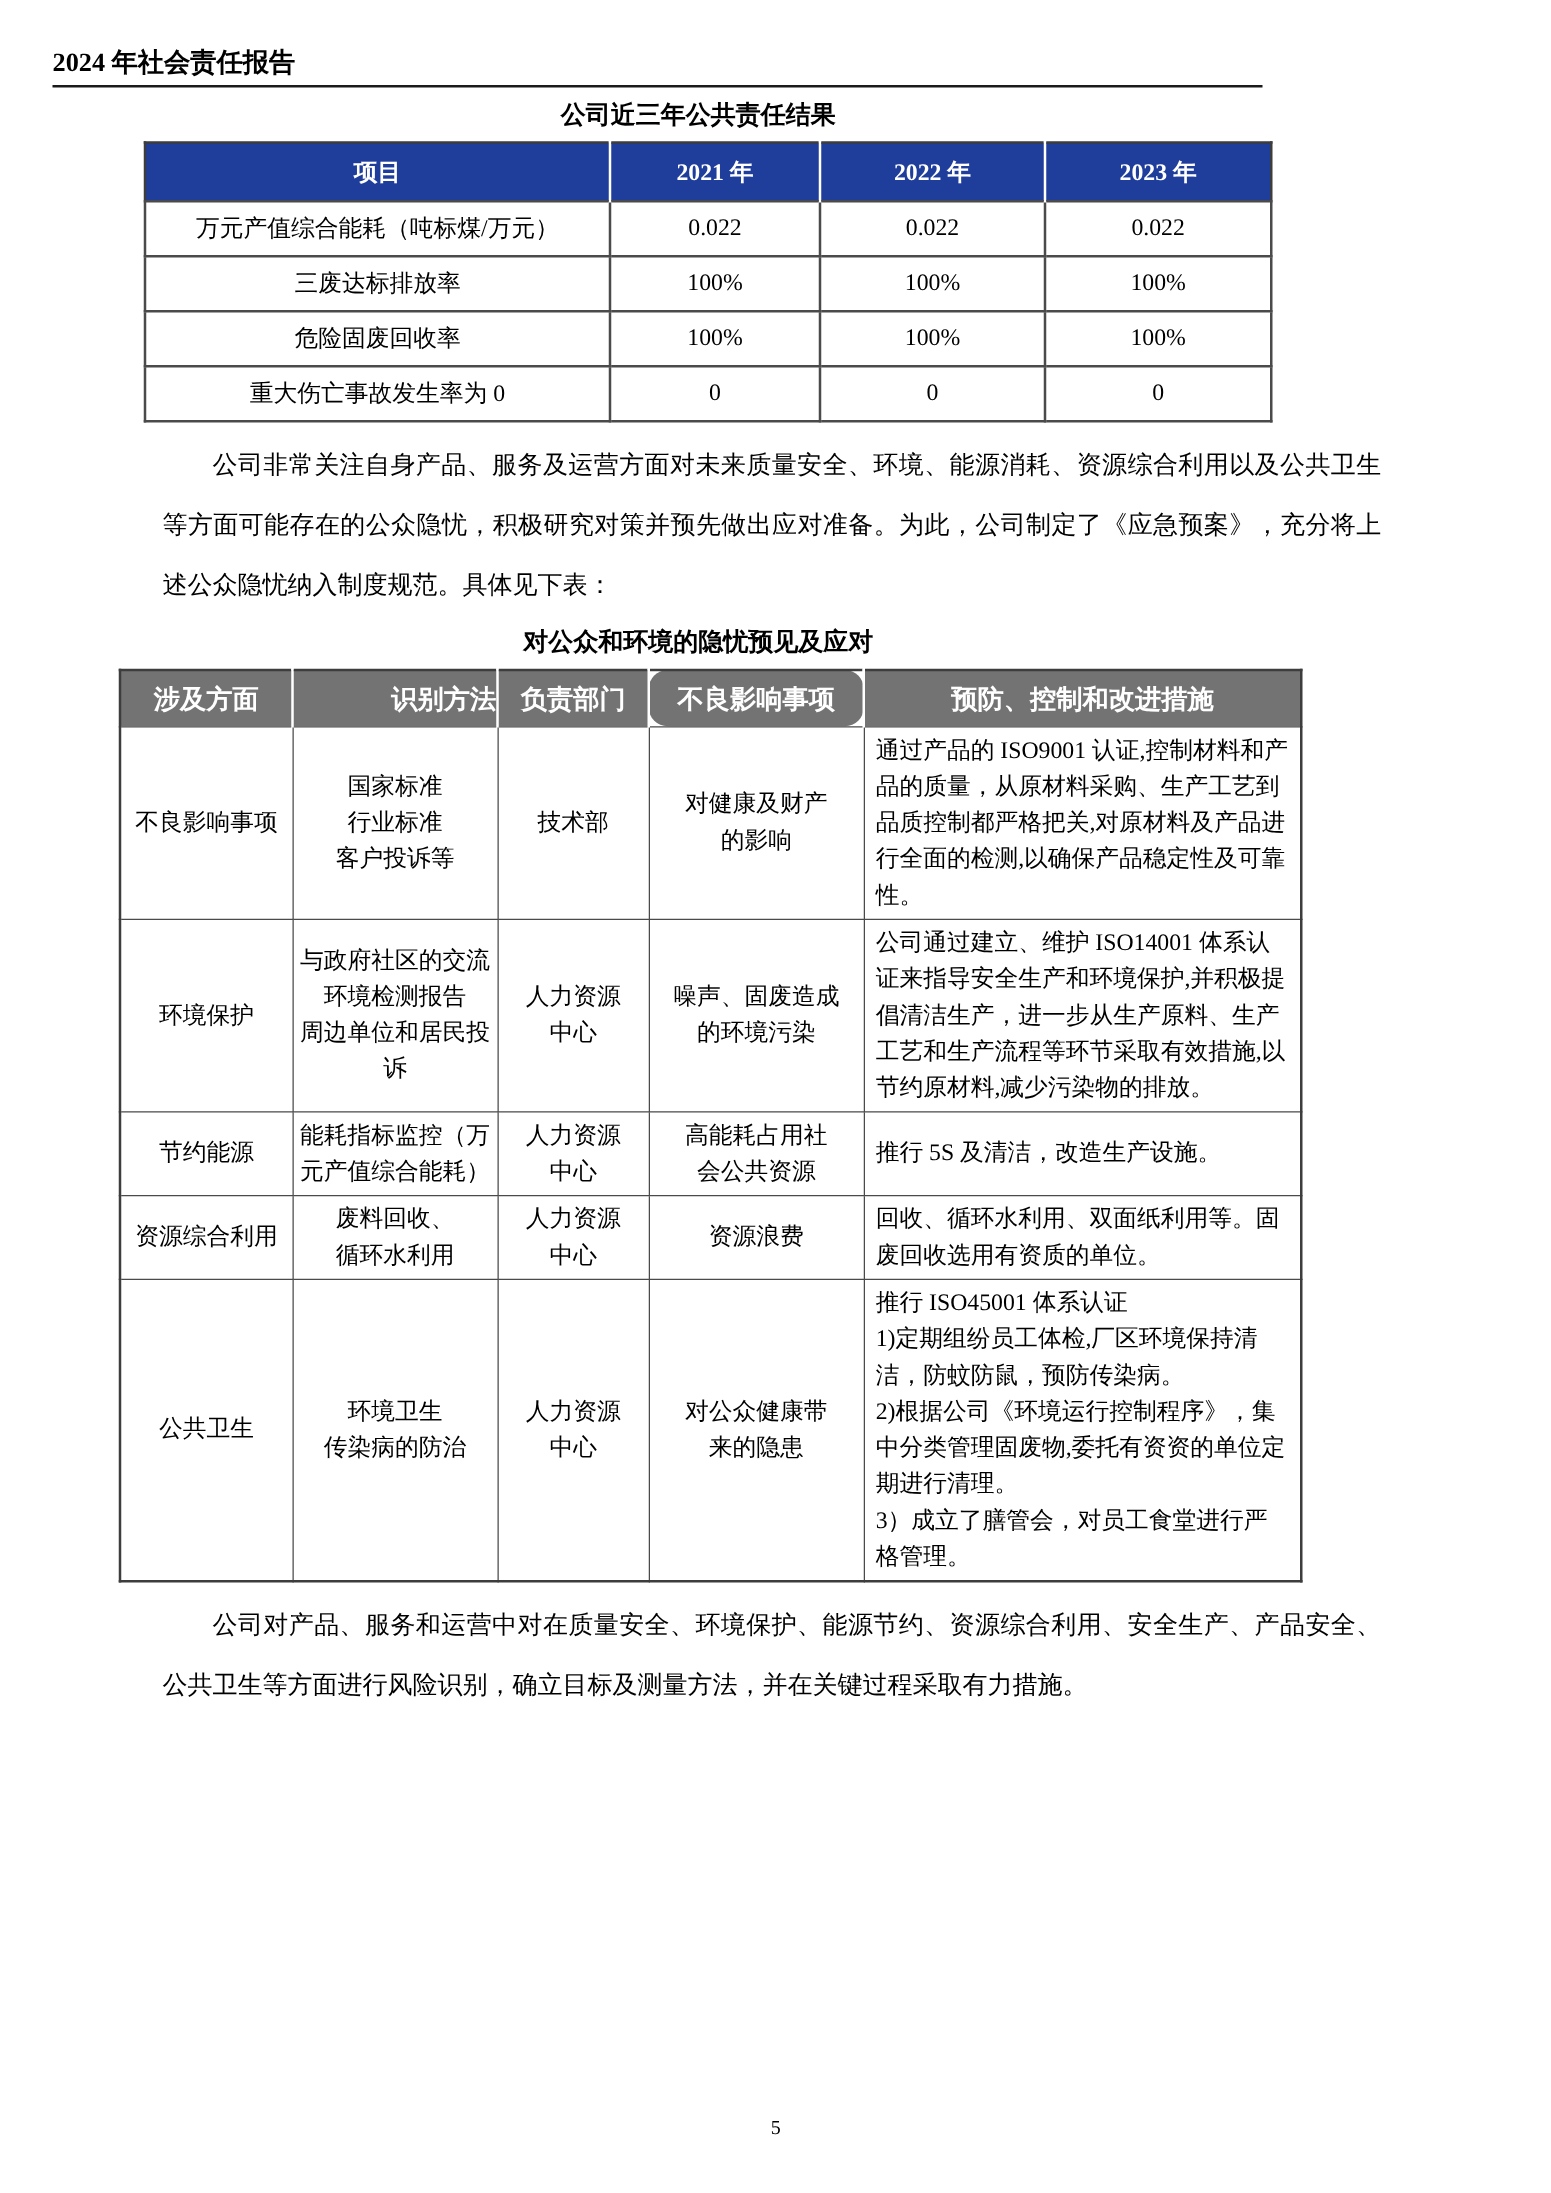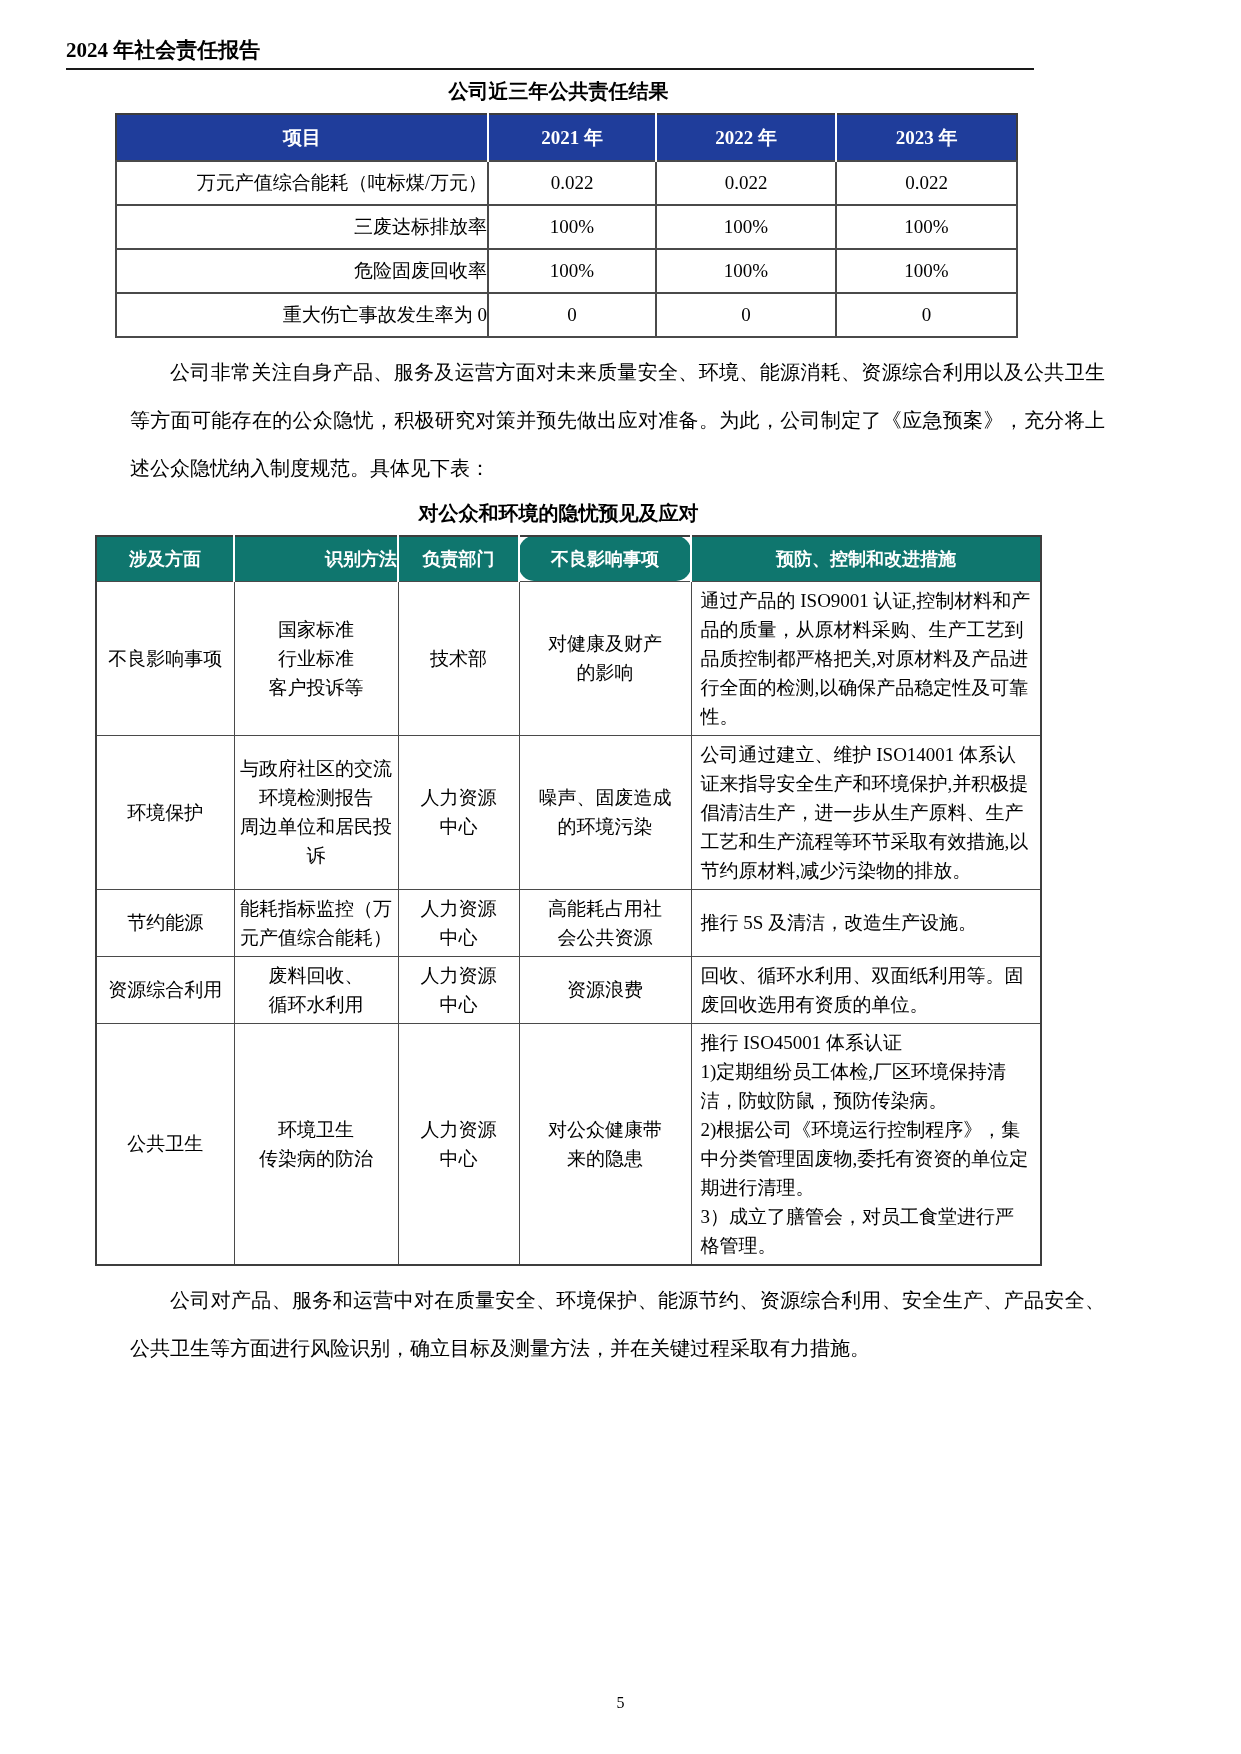--- a/index.html
+++ b/index.html
@@ -10,21 +10,21 @@
     height: 1754px;
     margin: 0 auto;
     background: #ffffff;
     font-family: "Liberation Serif", "DejaVu Serif", serif;
     color: #000000;
   }
   .content { margin-left: 95px; width: 927px; }
 
   
   .doc-header {
-    margin-left: 66px;
+    margin-left: 42px;
     width: 968px;
     padding-top: 36px;
     font-size: 21px;
     font-weight: bold;
     border-bottom: 2px solid #1a1a1a;
     padding-bottom: 4px;
   }
 
   .table-title {
     text-align: center;
@@ -43,37 +43,37 @@
     font-size: 19px; font-weight: bold;
     height: 47px; text-align: center;
     border-left: 2px solid #ffffff;
   }
   .t1 th:first-child { border-left: none; }
   .t1 td {
     font-size: 19px; height: 44px;
     border: 2px solid #4a4a4a;
     text-align: center; vertical-align: middle;
   }
-  .t1 td.item { text-align: right; }
+  .t1 td.item { text-align: center; }
   .t1 .c0 { width: 372px; } .t1 .c1 { width: 168px; }
   .t1 .c2 { width: 180px; } .t1 .c3 { width: 181px; }
 
   
   .body-para {
     margin-left: 35px; width: 975px;
     font-size: 20px; line-height: 48px;
     text-align: justify; text-indent: 2em;
     margin-top: 10px; margin-bottom: 6px;
   }
 
   
   .t2 { width: 927px; border: 2px solid #3d3d3d; }
   .t2 th {
-    background: #0f766e; color: #ffffff;
-    font-size: 18px; font-weight: bold;
+    background: #737373; color: #ffffff;
+    font-size: 21px; font-weight: bold;
     height: 45px; text-align: center;
     border-left: 2px solid #ffffff;
   }
   .t2 th:first-child { border-left: none; }
   .t2 td {
     font-size: 19px;
     border: 1.5px solid #4a4a4a;
     text-align: center; vertical-align: middle;
     line-height: 29px; padding: 4px 4px;
   }

